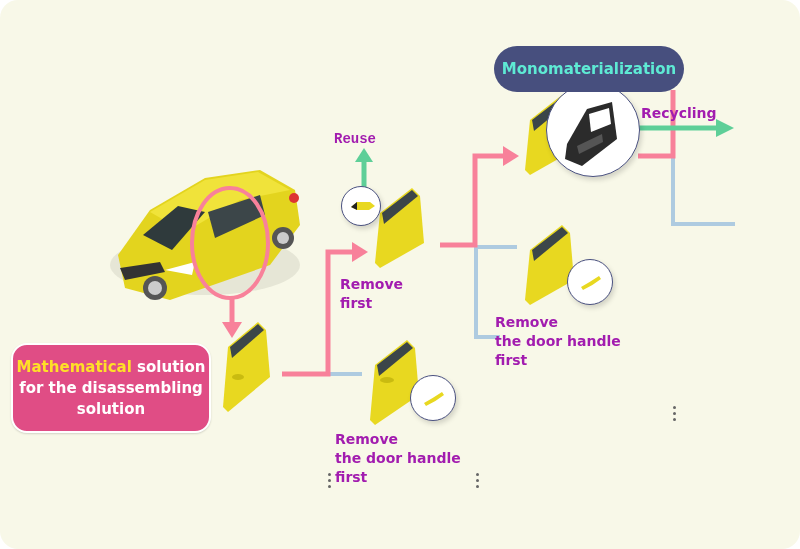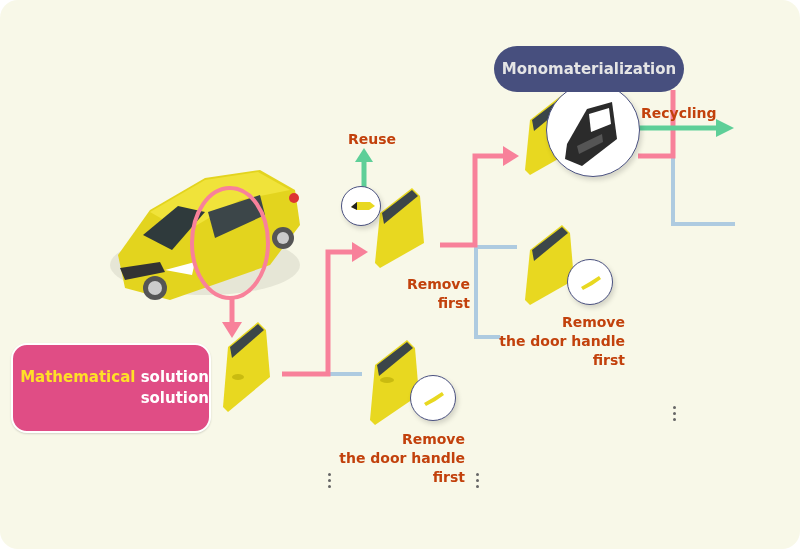--- a/index.html
+++ b/index.html
@@ -3,34 +3,34 @@
 <meta charset="utf-8">
 <style>
   html, body { margin: 0; padding: 0; background: #ffffff; }
   body { width: 800px; height: 549px; overflow: hidden; font-family: "DejaVu Sans", sans-serif; }
   #stage {
     position: relative; width: 800px; height: 549px;
     background: #f8f8e8; border-radius: 18px; overflow: hidden;
   }
   svg#lines { position: absolute; left: 0; top: 0; }
   .label {
-    position: absolute; text-align: right; color: #c2410c;
+    position: absolute; text-align: left; color: #a21caf;
     font-weight: bold; font-size: 14px; line-height: 19px; white-space: nowrap;
   }
   .solution-box {
     position: absolute; left: 11px; top: 343px; width: 196px; height: 86px;
     background: #e04d85; border-radius: 16px; border: 2px solid #ffffff;
     box-shadow: 0 1px 2px rgba(0,0,0,0.15);
     color: #fff; font-weight: bold; font-size: 15px; line-height: 21px;
-    display: flex; flex-direction: column; align-items: flex-end; justify-content: center; text-align: center;
+    display: flex; flex-direction: column; align-items: center; justify-content: center; text-align: center;
   }
   .solution-box .hl { color: #ffe027; }
   .mono-pill {
     position: absolute; left: 494px; top: 46px; width: 190px; height: 46px;
-    background: #474f7e; border-radius: 23px; color: #e5e5e5;
+    background: #474f7e; border-radius: 23px; color: #5eead4;
     font-weight: bold; font-size: 15px; display: flex; align-items: center; justify-content: center;
   }
   .bubble {
     position: absolute; border-radius: 50%; background: #fff; border: 1.5px solid #4a5180;
     box-shadow: 2px 3px 5px rgba(0,0,0,0.15);
   }
   .dots { position: absolute; width: 3px; }
   .dots span { display: block; width: 3px; height: 3px; background: #666; border-radius: 50%; margin-bottom: 3px; }
 </style>
 </head>
@@ -149,28 +149,29 @@
   <div class="bubble" style="left:546px;top:83px;width:92px;height:92px;">
     <svg width="92" height="92">
       <path d="M20 60 L40 25 L65 18 L70 55 L35 82 L18 75 Z" fill="#2b2b2b"></path>
       <path d="M42 30 L62 24 L64 40 L44 48 Z" fill="#fff"></path>
       <path d="M30 62 L55 50 L56 58 L32 70 Z" fill="#555"></path>
     </svg>
   </div>
 
   <div class="solution-box">
     <div><span class="hl">Mathematical</span><span> solution</span></div>
+    <div>for the disassembling</div>
     <div>solution</div>
   </div>
 
   <div class="mono-pill">
     <span>Monomaterialization</span>
   </div>
 
-  <div class="label" style="left:348px;top:130px;">Reuse</div>
+  <div class="label" style="left:334px;top:130px;font-family:Liberation Mono, monospace;">Reuse</div>
   <div class="label" style="left:641px;top:104px;">Recycling</div>
 
   <div class="label" style="left:340px;top:275px;width:130px;">
     <div>Remove</div>
     <div>first</div>
   </div>
   <div class="label" style="left:335px;top:430px;width:130px;">
     <div>Remove</div>
     <div>the door handle</div>
     <div>first</div>

